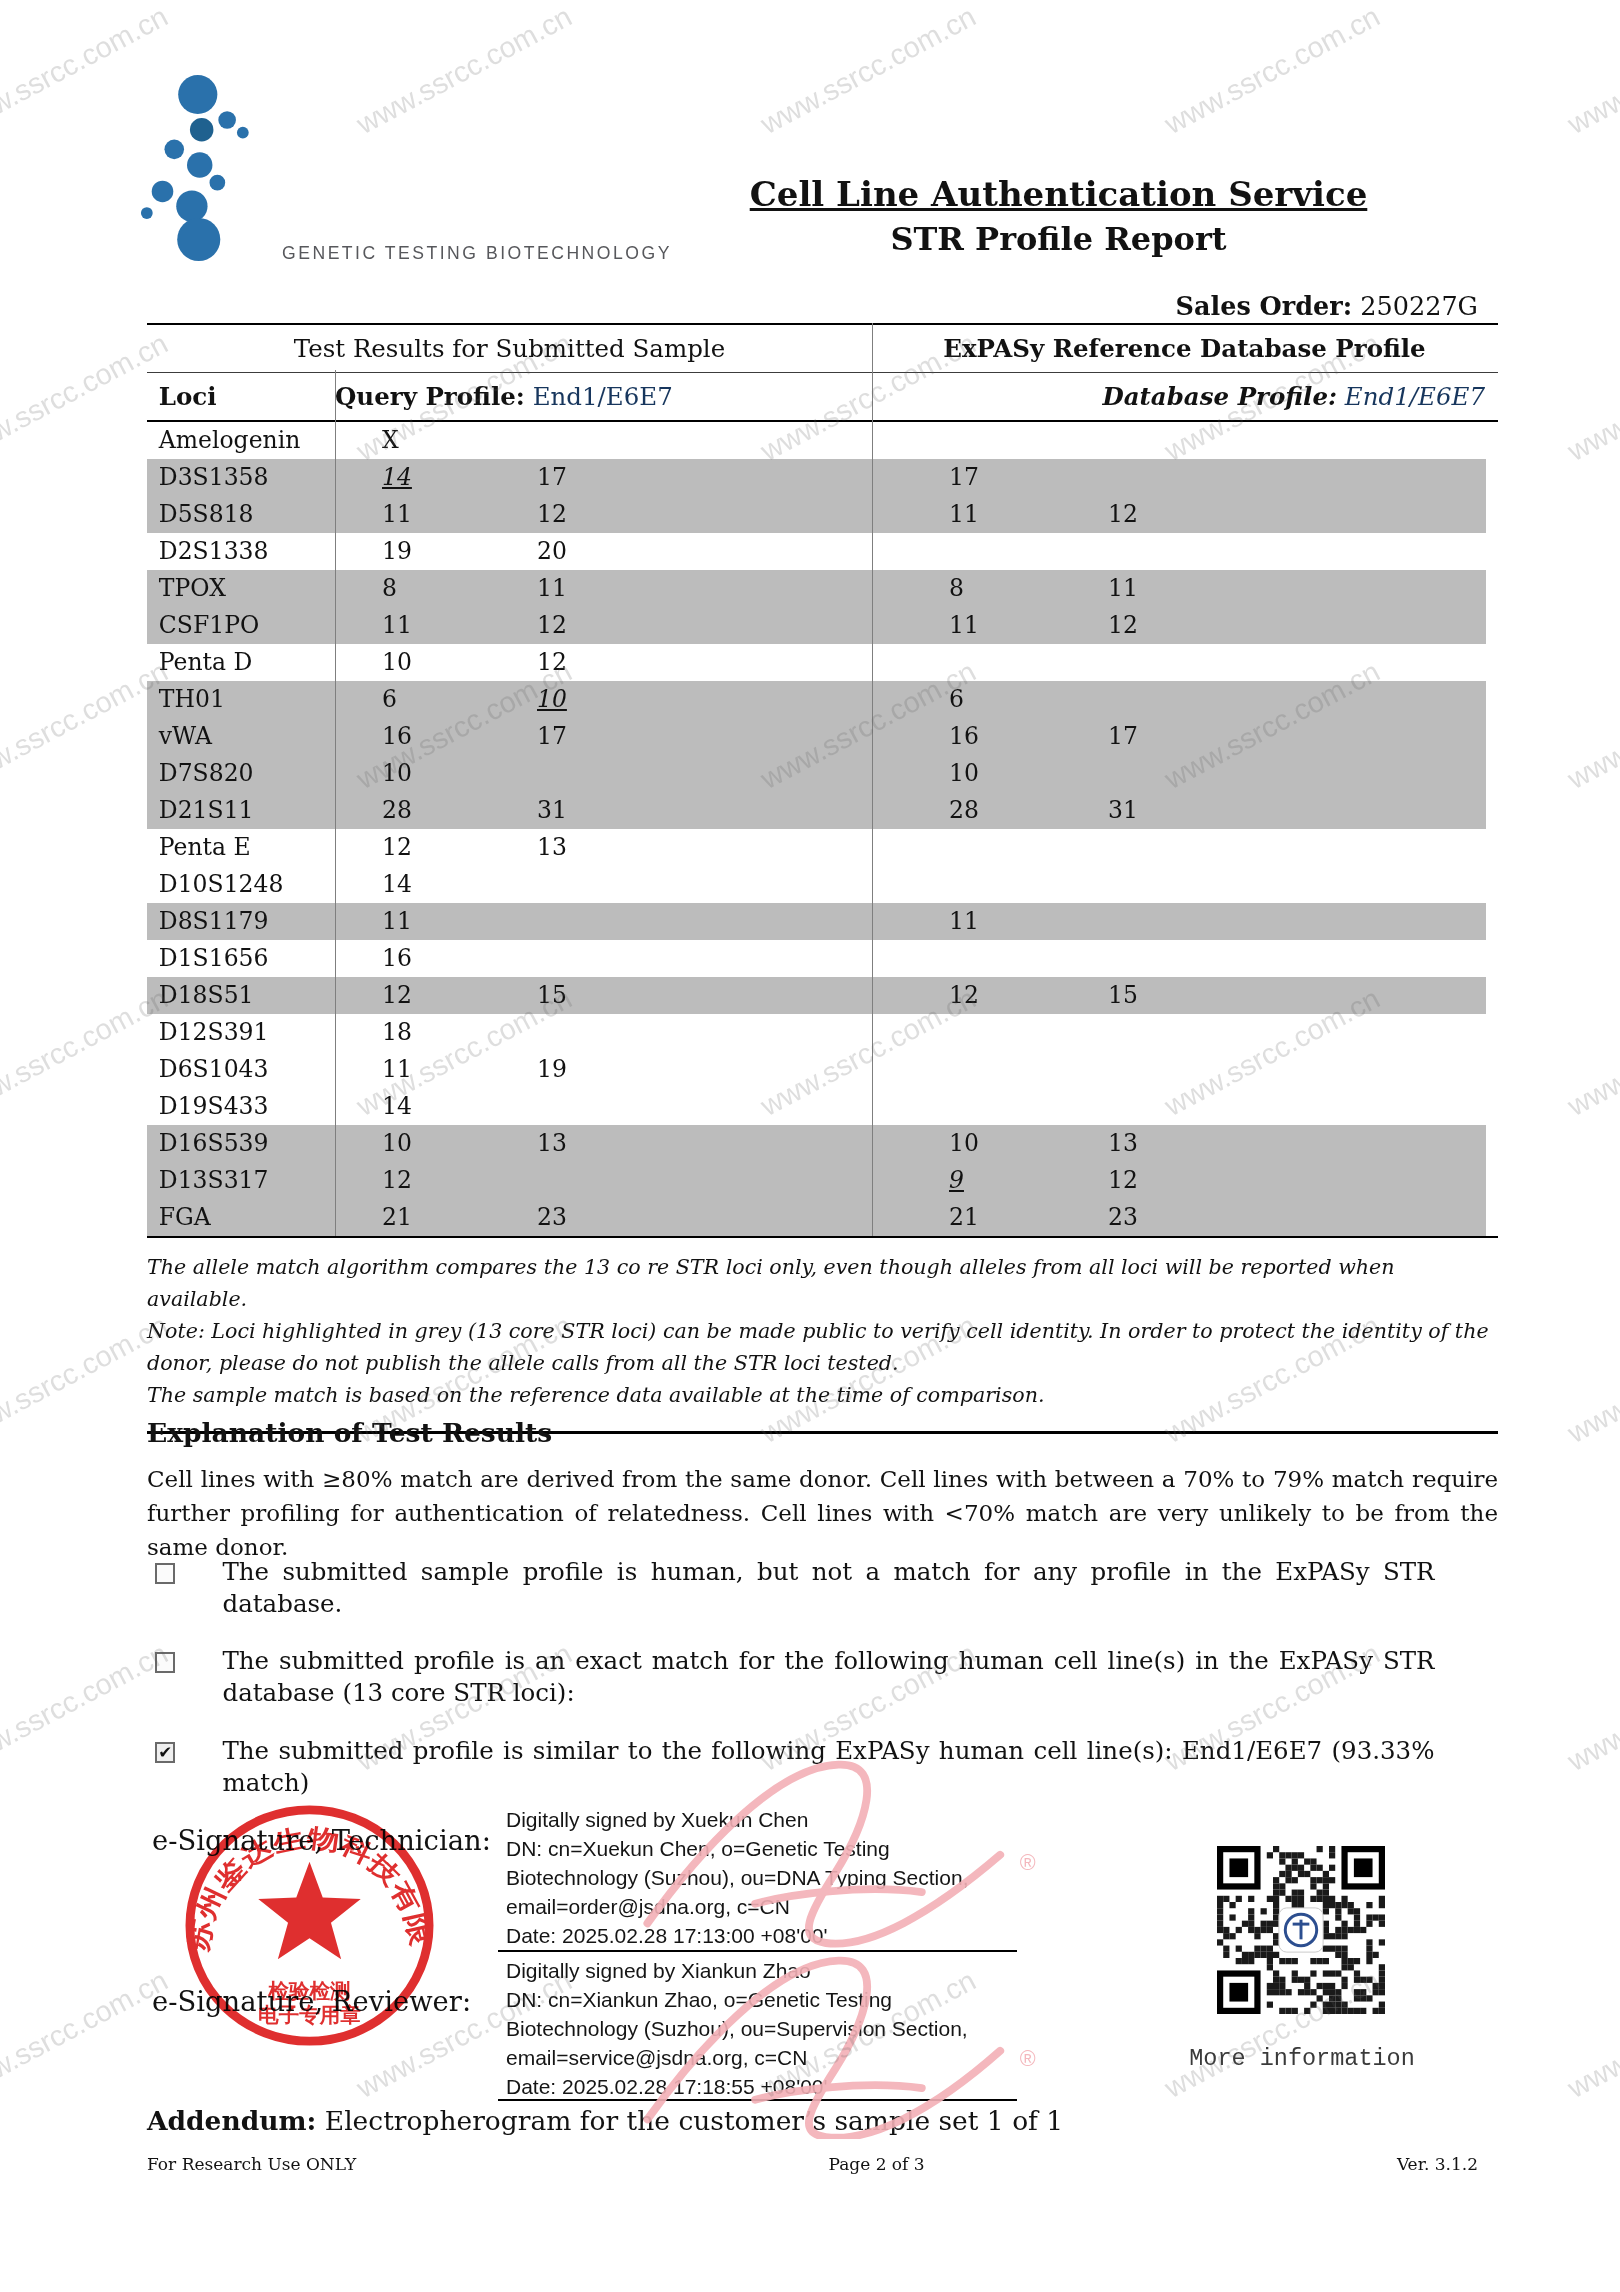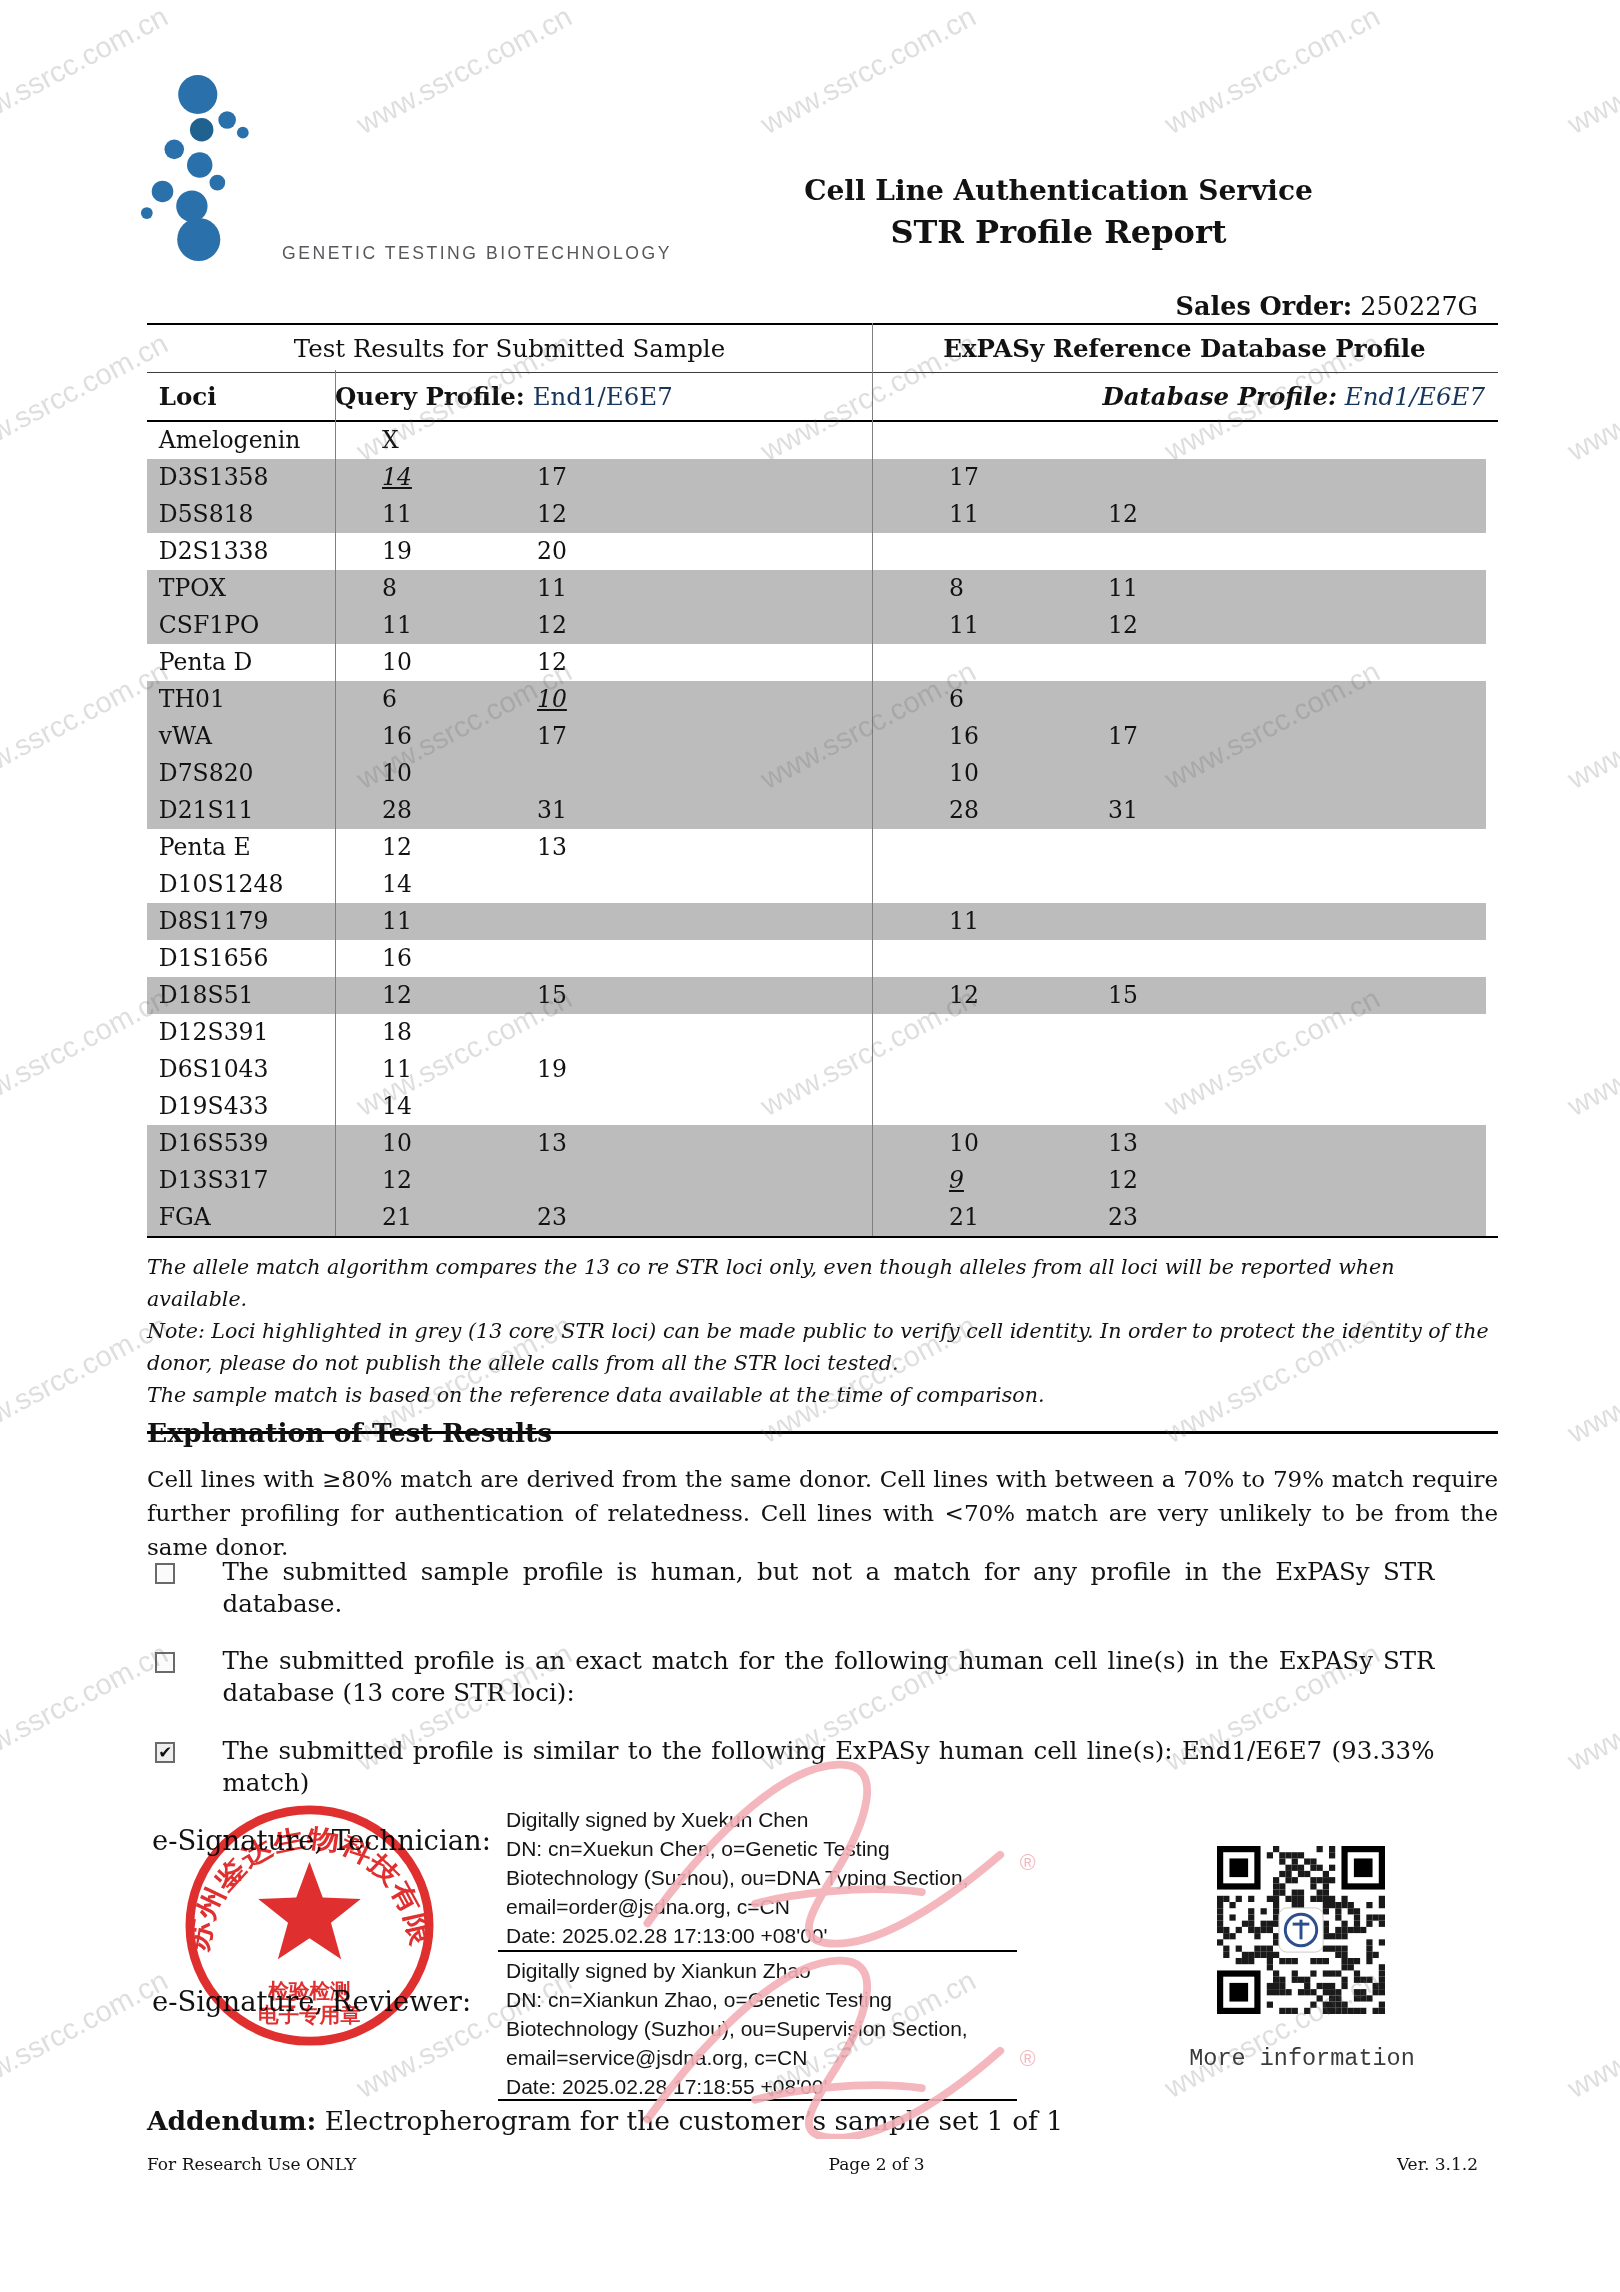--- a/index.html
+++ b/index.html
@@ -3,21 +3,21 @@
 <meta charset="utf-8">
 <style>
   html,body{margin:0;padding:0;background:#888;}
   #page{position:relative;width:1620px;height:2293px;background:#ffffff;overflow:hidden;
         font-family:"DejaVu Serif", serif;color:#121212;}
   .abs{position:absolute;}
   
   #logo-caption{left:282px;top:243px;font-family:"Liberation Sans",sans-serif;
     font-size:17.6px;letter-spacing:2.5px;color:#57585c;}
   #title-block{left:647px;top:174px;width:823px;text-align:center;}
-  #title-line1{font-size:28px;font-weight:700;}
+  #title-line1{font-size:34px;font-weight:700;text-decoration:underline;}
   #title-line2{font-size:32px;font-weight:700;margin-top:5.9px;}
   #sales-order{left:980px;top:291px;width:498px;text-align:right;font-size:25.5px;}
   #sales-order b{font-weight:700;}
   
   #strtable{left:147px;top:323px;width:1351px;}
   .thead1{height:47px;display:flex;border-top:2.9px solid #000;border-bottom:1px solid #3c3c3c;}
   .thead1 .h1a{width:725px;text-align:center;line-height:47px;font-weight:400;font-size:24.5px;}
   .thead1 .h1b{width:625px;text-align:center;line-height:47px;font-weight:700;font-size:24.5px;}
   .thead2{height:47px;position:relative;border-bottom:2.9px solid #000;font-size:24.5px;}
   .thead2 .loci{position:absolute;left:11.8px;line-height:47px;font-weight:700;}

